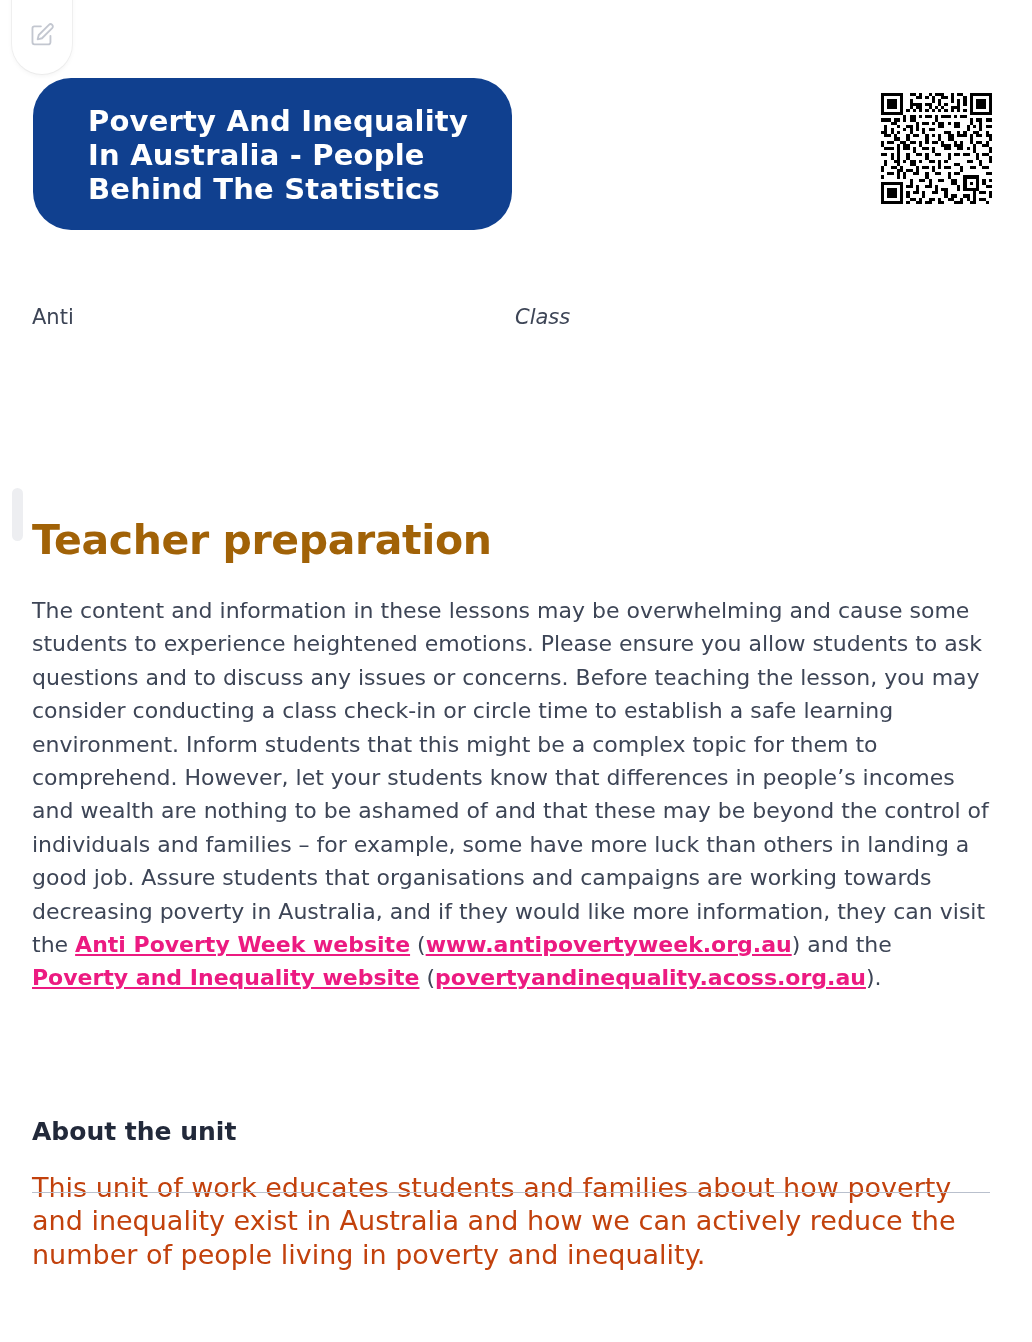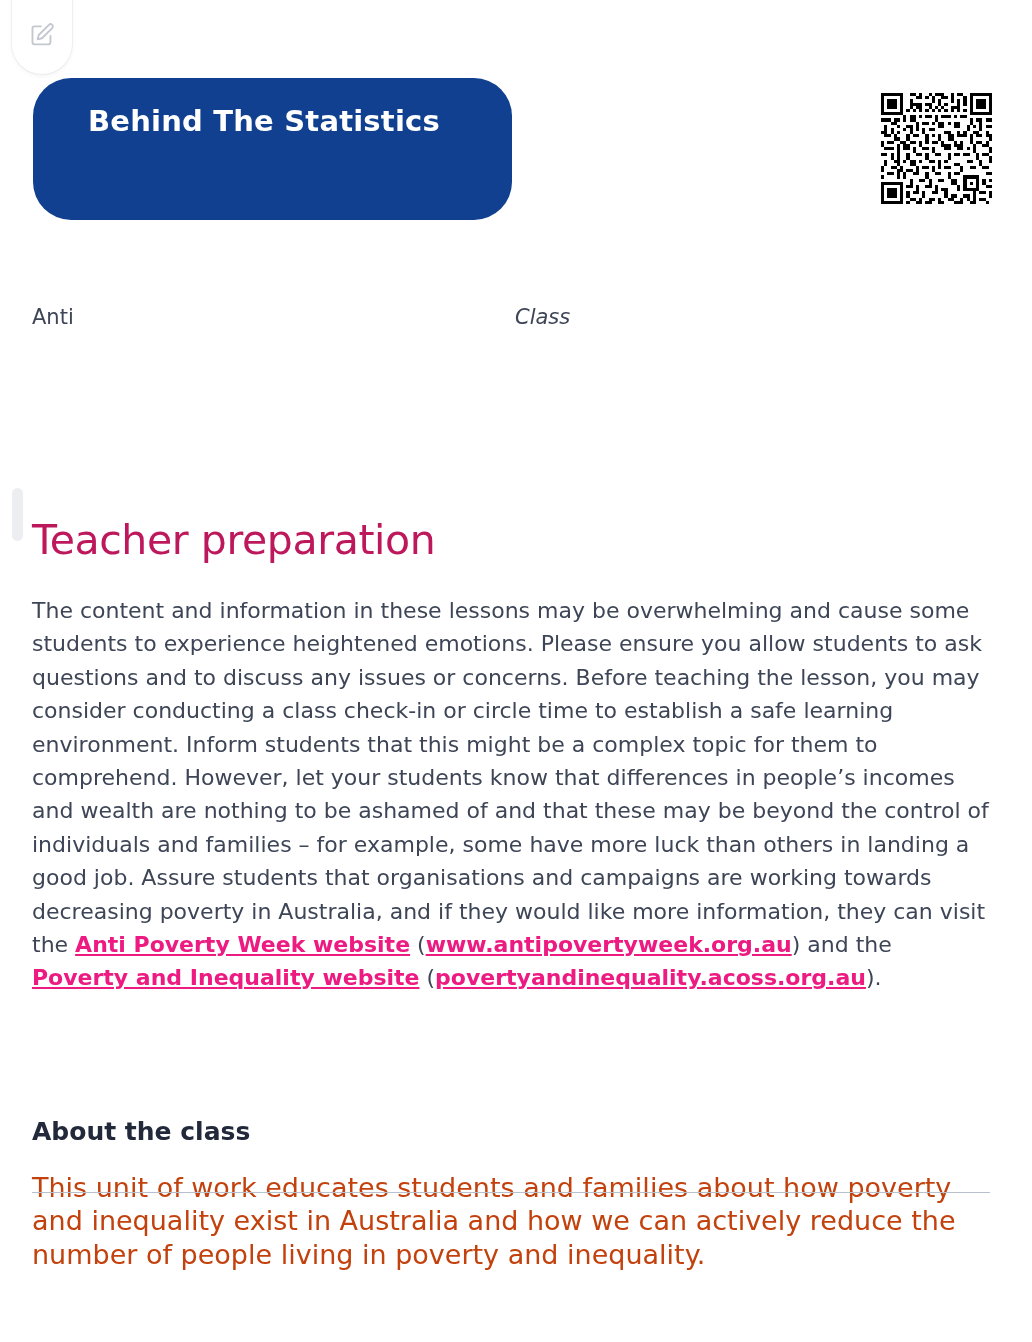--- a/index.html
+++ b/index.html
@@ -94,24 +94,24 @@
     top: 488px;
     width: 11px;
     height: 53px;
     border-radius: 6px;
     background: #EDEEF1;
   }
   .sec-heading {
     position: absolute;
     left: 32px;
     top: 484px;
-    color: #be185d;
+    color: #a16207;
     font-size: 41px;
     line-height: 58px;
-    font-weight: 400;
+    font-weight: 700;
     letter-spacing: -0.4px;
     white-space: nowrap;
   }
 
   
   .body-copy {
     position: absolute;
     left: 32px;
     top: 572px;
     width: 962px;
@@ -168,20 +168,22 @@
 <div class="edit-chip">
   <span>
     <svg width="26" height="26" viewBox="0 0 24 24" fill="none" stroke="#C3C7D0" stroke-width="1.7" stroke-linecap="round" stroke-linejoin="round">
       <path d="M11 4H5a1.8 1.8 0 0 0-1.8 1.8v13A1.8 1.8 0 0 0 5 20.6h13a1.8 1.8 0 0 0 1.8-1.8v-6"></path>
       <path d="M18.4 2.6a2.1 2.1 0 0 1 3 3L12 15l-4 1 1-4 9.4-9.4z"></path>
     </svg>
   </span>
 </div>
 
 <div class="title-pill">
+  <div class="title-line">Poverty And Inequality</div>
+  <div class="title-line">In Australia - People</div>
   <div class="title-line">Behind The Statistics</div>
 </div>
 
 <div class="qr-wrap">
   <svg viewBox="0 0 37 37" shape-rendering="crispEdges">
     <rect width="37" height="37" fill="#ffffff"></rect>
     <g fill="#000000">
 
       <rect x="1" y="1" width="7" height="1"></rect>
       <rect x="1" y="7" width="7" height="1"></rect>
@@ -414,16 +416,16 @@
 <div class="field-row">
   <div class="field-label name">Anti</div>
   <div class="field-label class">Class</div>
 </div>
 
 <div class="sec-accent"></div>
 <h1 class="sec-heading">Teacher preparation</h1>
 
 <p class="body-copy"><span>The content and information in these lessons may be overwhelming and cause some students to experience heightened emotions. Please ensure you allow students to ask questions and to discuss any issues or concerns. Before teaching the lesson, you may consider conducting a class check-in or circle time to establish a safe learning environment. Inform students that this might be a complex topic for them to comprehend. However, let your students know that differences in people’s incomes and wealth are nothing to be ashamed of and that these may be beyond the control of individuals and families – for example, some have more luck than others in landing a good job. Assure students that organisations and campaigns are working towards decreasing poverty in Australia, and if they would like more information, they can visit the </span><a class="lnk">Anti Poverty Week website</a><span> (</span><a class="lnk">www.antipovertyweek.org.au</a><span>) and the </span><a class="lnk">Poverty and Inequality website</a><span> (</span><a class="lnk">povertyandinequality.acoss.org.au</a><span>).</span></p>
 
-<h2 class="sub-heading">About the class</h2>
+<h2 class="sub-heading">About the unit</h2>
 <p class="about-copy">This unit of work educates students and families about how poverty and inequality exist in Australia and how we can actively reduce the number of people living in poverty and inequality.</p>
 
 <div class="divider"></div>
 
 </body></html>

